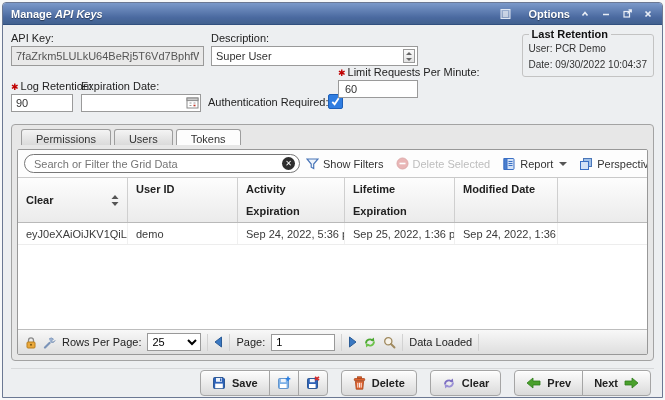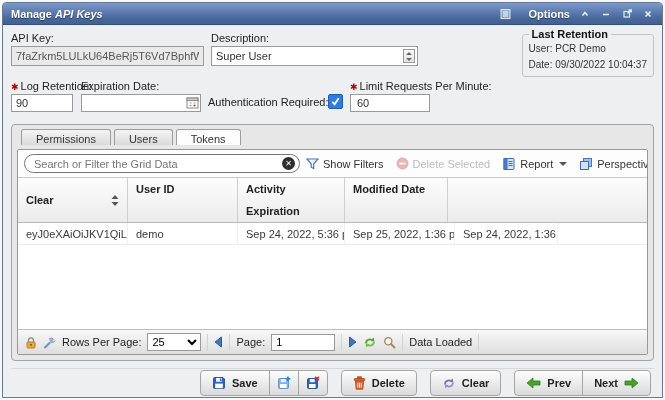--- a/index.html
+++ b/index.html
@@ -53,21 +53,21 @@
   fieldset.lastmod div{ font-size:10px; color:#333; line-height:1.55; white-space:nowrap; }
   .fld-logret{ position:absolute; left:0; top:50px; }
   .fld-logret input{ width:62px; height:18px; }
   .fld-expdate{ position:absolute; left:70px; top:50px; }
   .expdate-wrap{ position:relative; }
   .fld-expdate input{ width:120px; height:18px; padding-right:18px; }
   .cal-btn{ position:absolute; right:2px; top:2px; cursor:pointer; }
   .fld-auth{ position:absolute; left:197px; top:64px; display:flex; align-items:center; }
   .checkbox{ width:15px; height:15px; background:#2f7de1; border:1px solid #1d5fb8;
              border-radius:2px; display:flex; align-items:center; justify-content:center; cursor:pointer; }
-  .fld-limit{ position:absolute; left:327px; top:50px;margin-left:12px; }
+  .fld-limit{ position:absolute; left:327px; top:36px; }
   .fld-limit input{ width:80px; height:18px;padding-left:6px; }
   
   .tabpanel{ flex:0 0 237px; height:237px; border:1px solid #a3a3a3; border-radius:4px;
              background:#e7e7e7; padding:4px 5px 5px 5px; display:flex; flex-direction:column; }
   .tabs{ display:flex; gap:3px; margin:0 0 -1px 4px; position:relative; z-index:2; flex:0 0 21px; }
   .tab{ font-size:11px; color:#333; padding:3px 14px 0 14px; height:16px;
         border:1px solid #9d9d9d; border-bottom:none; border-radius:3px 3px 0 0;
         background:linear-gradient(#f4f4f4,#dadada); cursor:pointer; }
   .tab.active{ background:#fdfdfd; font-weight:normal; position:relative; z-index:3; }
   .gridwrap{ flex:1; border:1px solid #989898; background:#fdfdfd; border-radius:2px;
@@ -274,20 +274,21 @@
         <div class="ghead">
           <div class="cell c0 head-token">
             <span>Clear</span>
             <svg width="8" height="11" viewBox="0 0 8 11">
                 <polygon points="4,0 7.5,4 0.5,4" fill="#555"></polygon>
                 <polygon points="0.5,7 7.5,7 4,11" fill="#555"></polygon>
               </svg>
           </div>
           <div class="cell c1">User ID</div>
           <div class="cell c2">Activity Expiration</div>
+          <div class="cell c3">Lifetime Expiration</div>
           <div class="cell c4">Modified Date</div>
           <div class="cell c5"></div>
         </div>
 
         <div class="gbody">
           <div class="grow">
             <div class="cell c0">eyJ0eXAiOiJKV1QiLCJ...</div>
             <div class="cell c1">demo</div>
             <div class="cell c2">Sep 24, 2022, 5:36 pm</div>
             <div class="cell c3">Sep 25, 2022, 1:36 pm</div>

